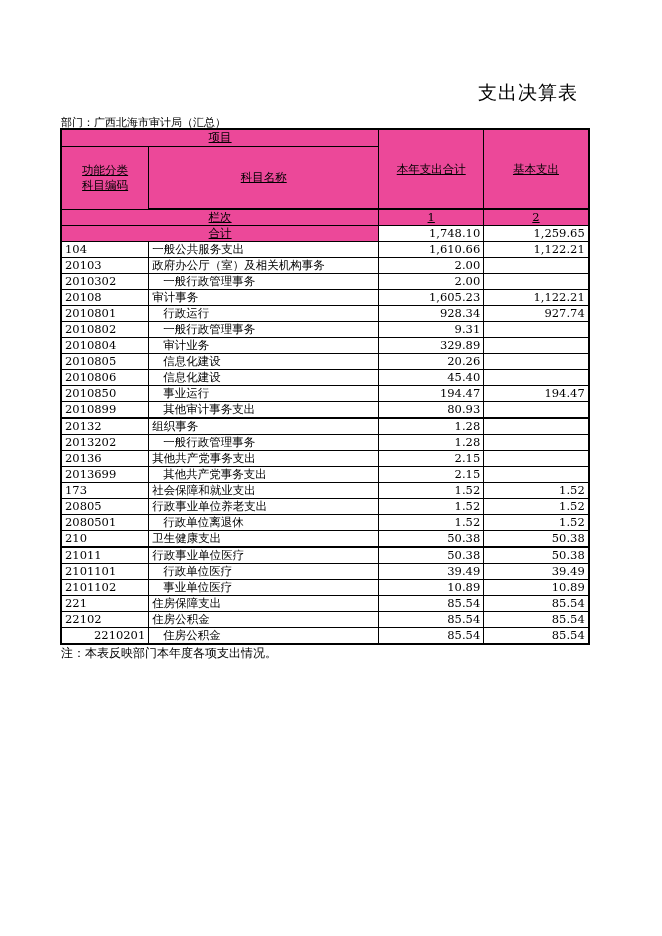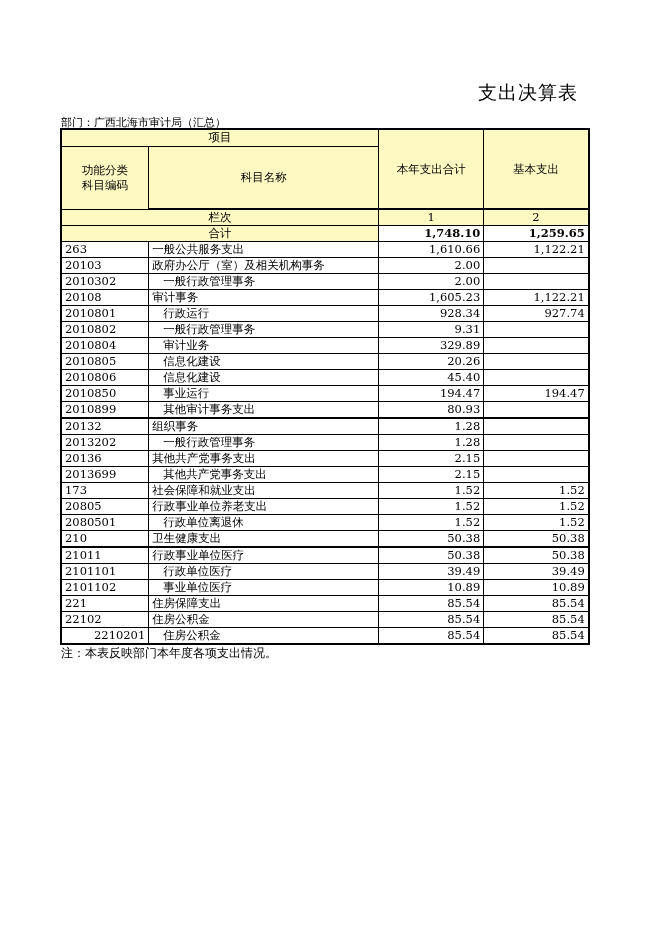--- a/index.html
+++ b/index.html
@@ -4,27 +4,27 @@
 <style>
   html, body { margin:0; padding:0; background:#ffffff; }
   body { width:662px; height:936px; position:relative; overflow:hidden;
          font-family:"DejaVu Serif","Liberation Serif",serif; color:#000; }
   .title { position:absolute; left:478px; top:80px; font-size:19px; letter-spacing:1px; }
   .dept { position:absolute; left:61px; top:115px; font-size:11px; }
   .note { position:absolute; left:61px; top:645px; font-size:12px; }
   table { position:absolute; left:60px; top:128px; border-collapse:collapse; table-layout:fixed;
           font-size:11.5px; }
   td { border:1px solid #000; padding:0 3px; height:15px; line-height:15px; white-space:nowrap; overflow:hidden; }
-  .hdr { background:#fef9c3; text-align:center; }
+  .hdr { background:#ec4899; text-align:center;text-decoration:underline; }
   .num { text-align:right; }
   .code { text-align:left; }
   .name { text-align:left; }
   .ind { padding-left:14px; }
   .thick-top td { border-top:2px solid #000; }
-  .bold { font-weight:bold; }
+  .bold { font-weight:normal; }
   .outer-l { border-left:2px solid #000; }
   .outer-r { border-right:2px solid #000;margin-top:15px; }
 </style>
 </head>
 <body>
 
 <div class="title">支出决算表</div>
 <div class="dept">部门：广西北海市审计局（汇总）</div>
 
 <table>
@@ -51,21 +51,21 @@
       <td colspan="2" class="hdr outer-l">栏次</td>
       <td class="hdr">1</td>
       <td class="hdr outer-r">2</td>
     </tr>
     <tr>
       <td colspan="2" class="hdr outer-l">合计</td>
       <td class="num bold">1,748.10</td>
       <td class="num bold outer-r">1,259.65</td>
     </tr>
   <tr>
-        <td class="code outer-l" style="">263</td>
+        <td class="code outer-l" style="">104</td>
         <td class="name" style="">一般公共服务支出</td>
         <td class="num" style="">1,610.66</td>
         <td class="num outer-r" style="">1,122.21</td>
       </tr>
       <tr>
         <td class="code outer-l" style="">20103</td>
         <td class="name" style="">政府办公厅（室）及相关机构事务</td>
         <td class="num" style="">2.00</td>
         <td class="num outer-r" style=""></td>
       </tr>

